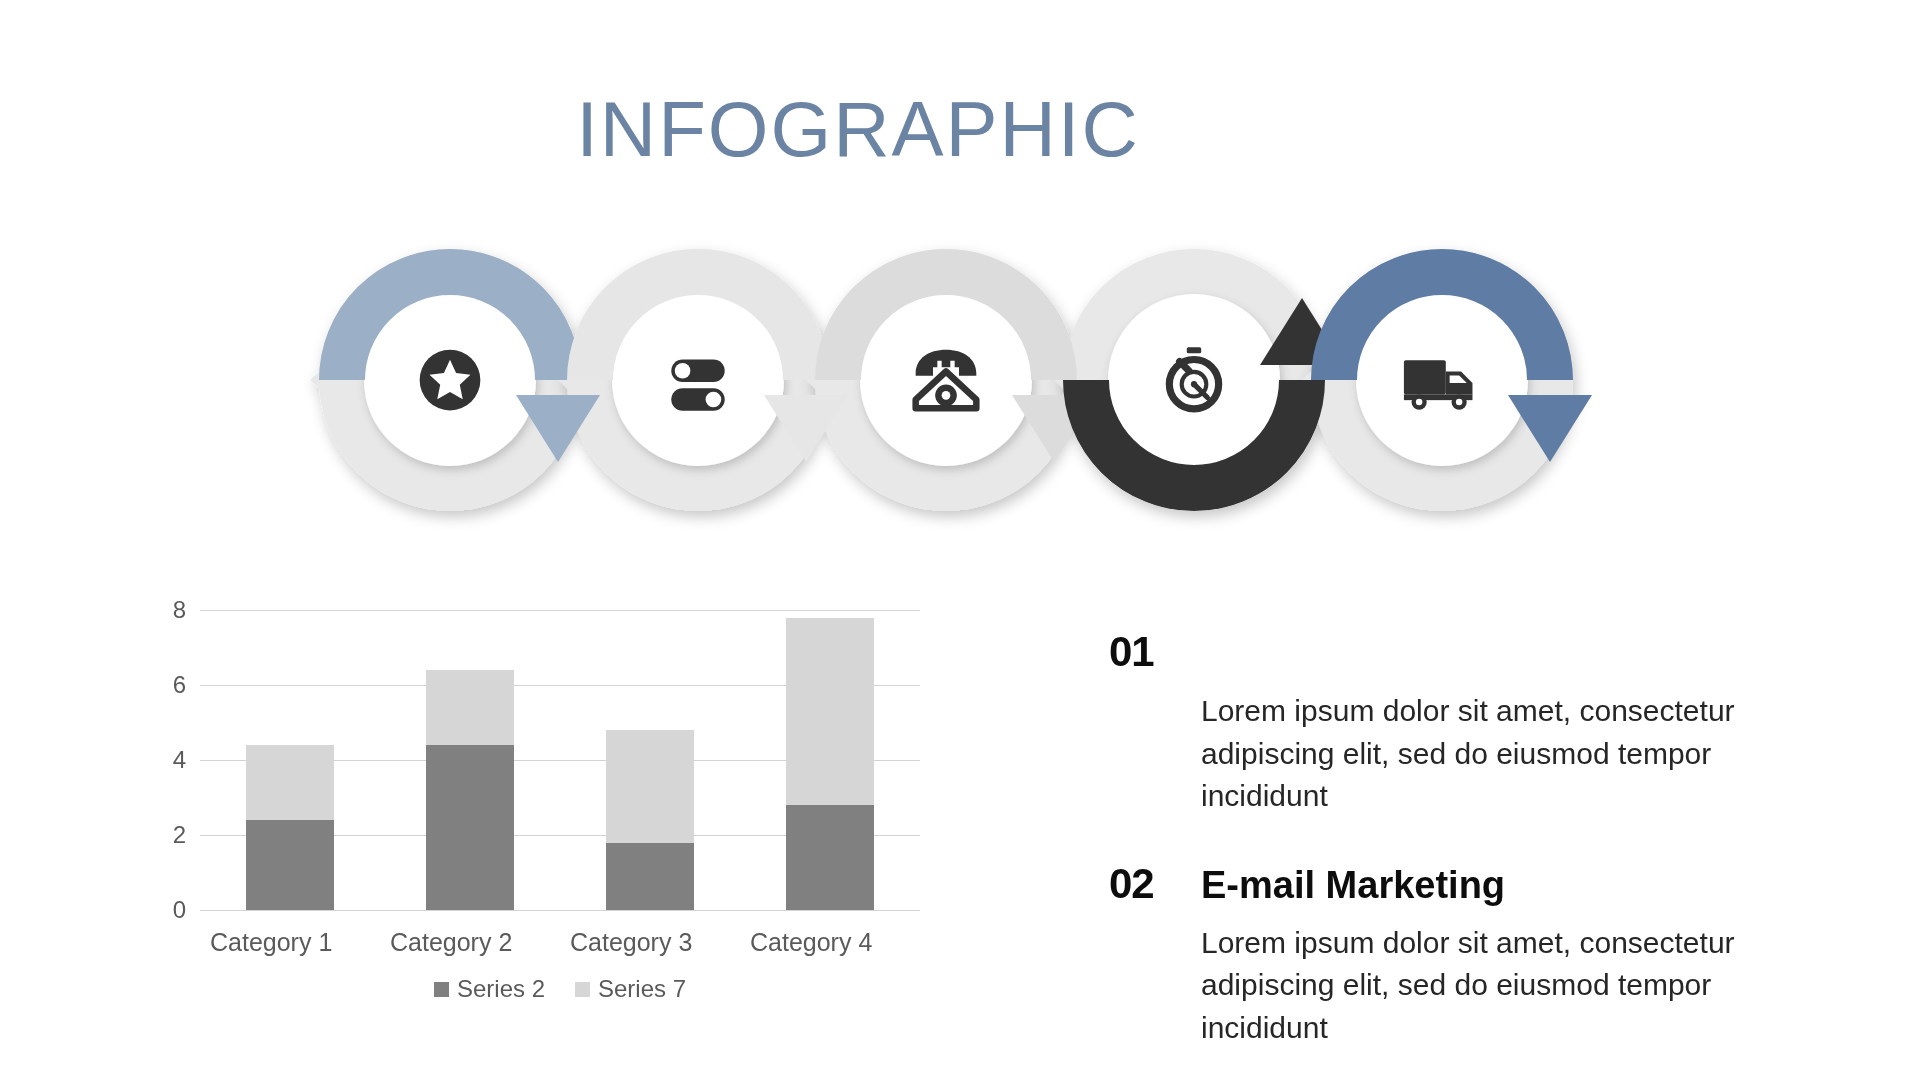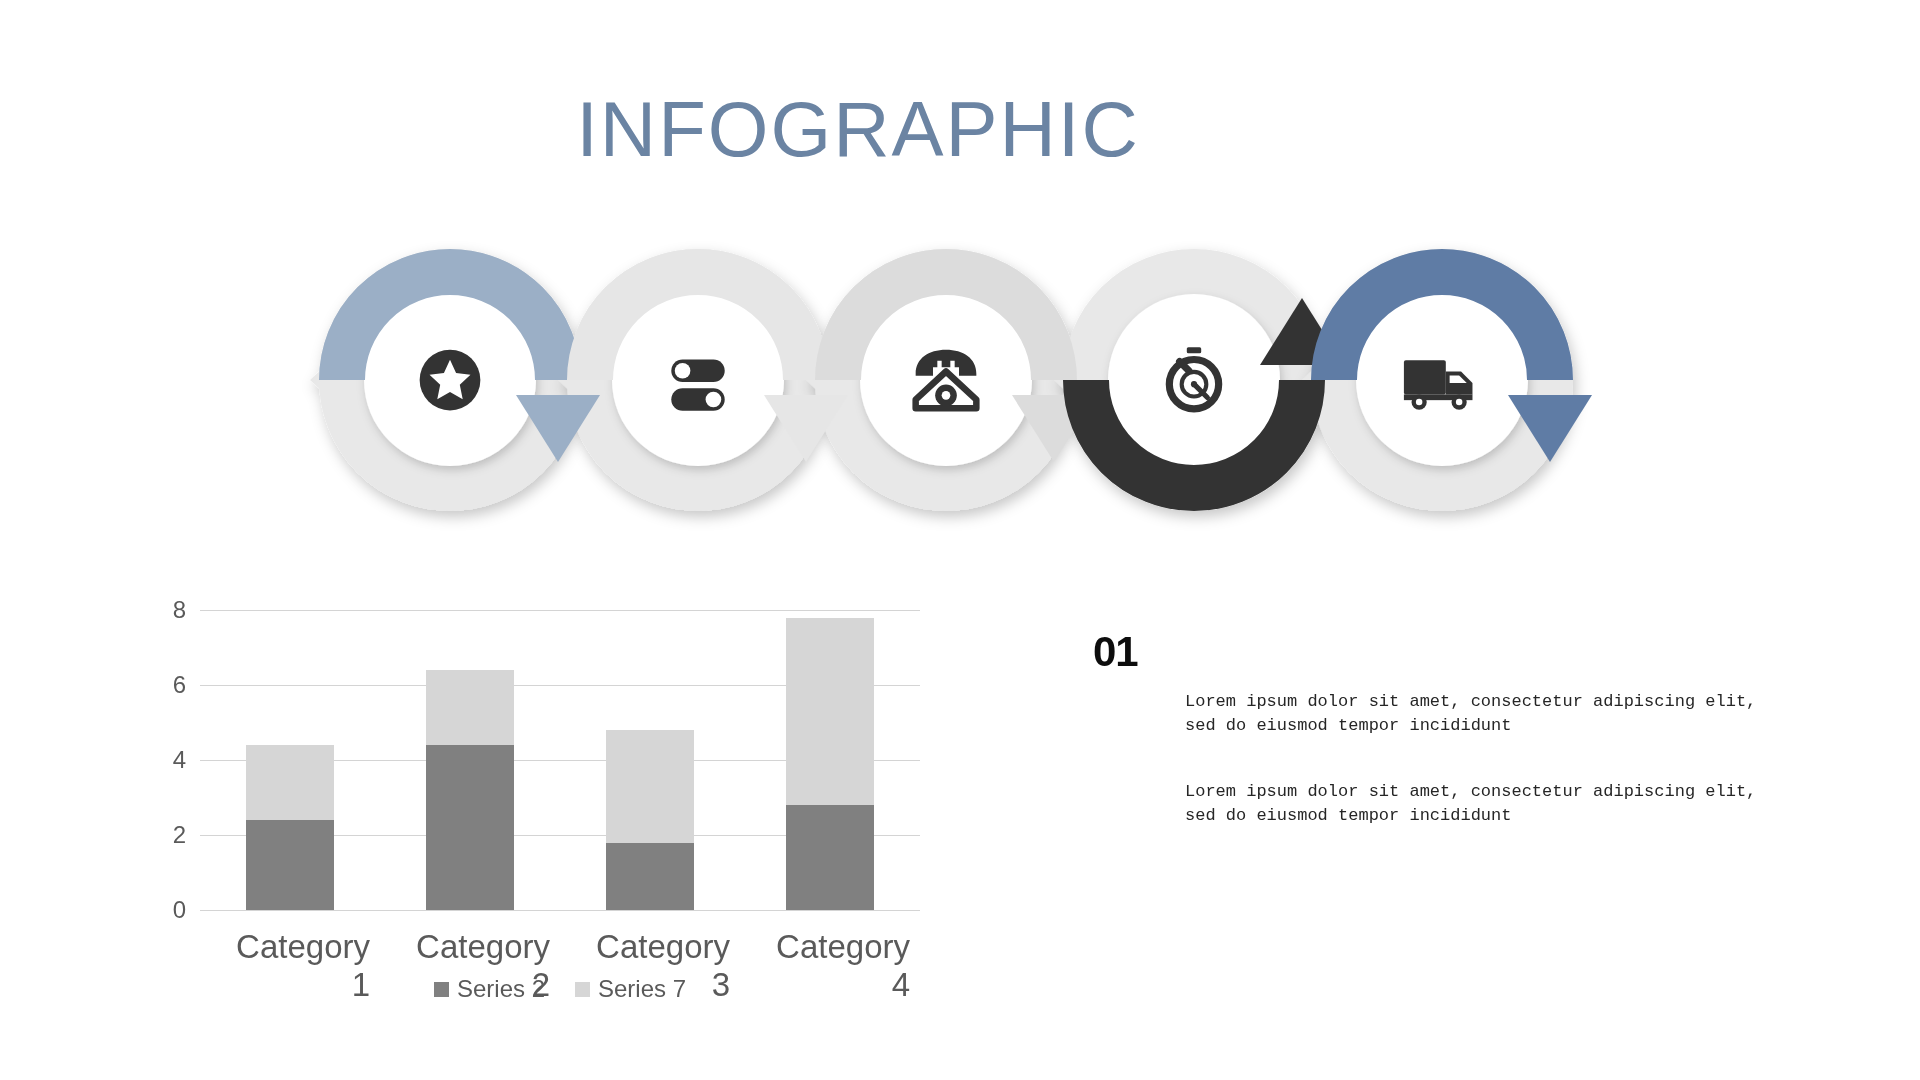--- a/index.html
+++ b/index.html
@@ -105,22 +105,22 @@
   .xlabels {
     position: absolute;
     left: 80px;
     top: 338px;
     width: 720px;
     display: flex;
     justify-content: space-around;
   }
   .xlabel {
     width: 160px;
-    text-align: right;
-    font-size: 33px;
+    text-align: left;
+    font-size: 25px;
     color: #5a5a5a;
     font-family: "Liberation Sans", sans-serif;
   }
 
   .legend {
     position: absolute;
     left: 80px;
     top: 385px;
     width: 720px;
     display: flex;
@@ -140,44 +140,44 @@
   .swatch.s2 { background:#6e6e6e; }
   .swatch.s3 { background:#d6d6d6; }
 
   
   .text-list {
     position: absolute;
     left: 1093px;
     top: 628px;
     width: 700px;
   }
-  .item { margin-bottom: 42px; position: relative; }
+  .item { margin-bottom: 42px; position: relative; margin-left: 16px; }
   .item-row { display: flex; align-items: baseline; gap: 30px; }
   .item-num {
     font-size: 42px;
     font-weight: 700;
     color: #0d0d0d;
     letter-spacing: -1px;
     font-family: "Liberation Sans", sans-serif;
     min-width: 62px;
   }
   .item-title {
     font-size: 38px;
     font-weight: 700;
     color: #0d0d0d;
     font-family: "Liberation Sans", sans-serif;
     line-height: 1.1;
   }
   .item-desc {
     margin-left: 92px;
     margin-top: 14px;
-    font-size: 17px;
+    font-size: 30px;
     line-height: 1.42;
     color: #262626;
-    font-family: Liberation Mono, monospace;
+    font-family: Liberation Sans, sans-serif;
     max-width: 600px;
   }
 </style>
 </head>
 <body>
 
 <div class="title" style="color: rgb(107, 132, 163);">INFOGRAPHIC</div>
 
 <div class="process">
   <svg width="1340" height="300" viewBox="0 0 1340 300" xmlns="http://www.w3.org/2000/svg">
@@ -356,15 +356,19 @@
 </div>
 
 <div class="text-list">
   <div class="item">
     <div class="item-row">
       <div class="item-num">01</div>
     </div>
     <div class="item-desc">Lorem ipsum dolor sit amet, consectetur adipiscing elit, sed do eiusmod tempor incididunt</div>
   </div>
   <div class="item">
+    <div class="item-row">
+      <div class="item-num">02</div>
+      <div class="item-title">E-mail Marketing</div>
+    </div>
     <div class="item-desc">Lorem ipsum dolor sit amet, consectetur adipiscing elit, sed do eiusmod tempor incididunt</div>
   </div>
 </div>
 
 </body></html>

